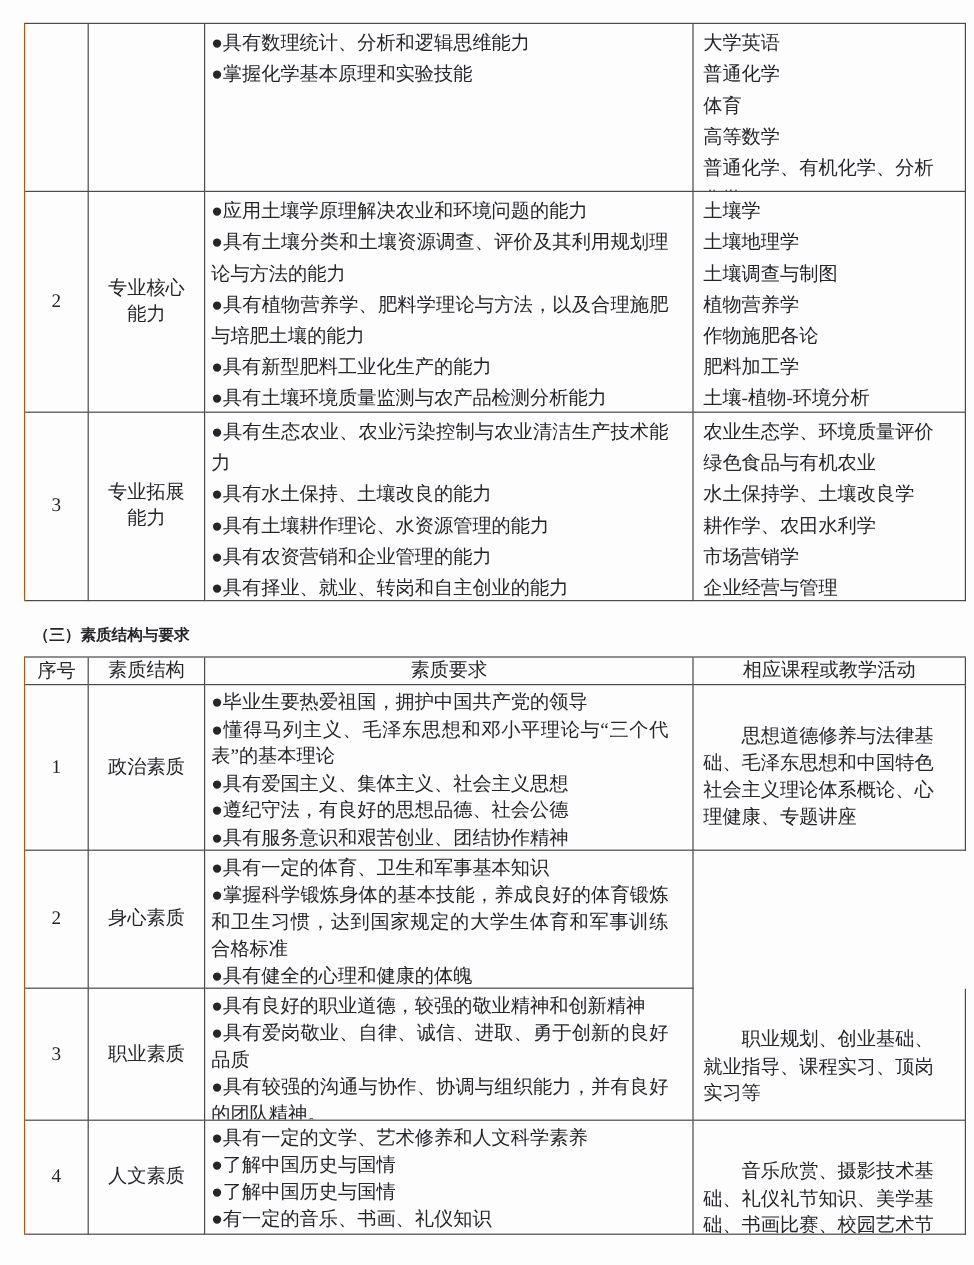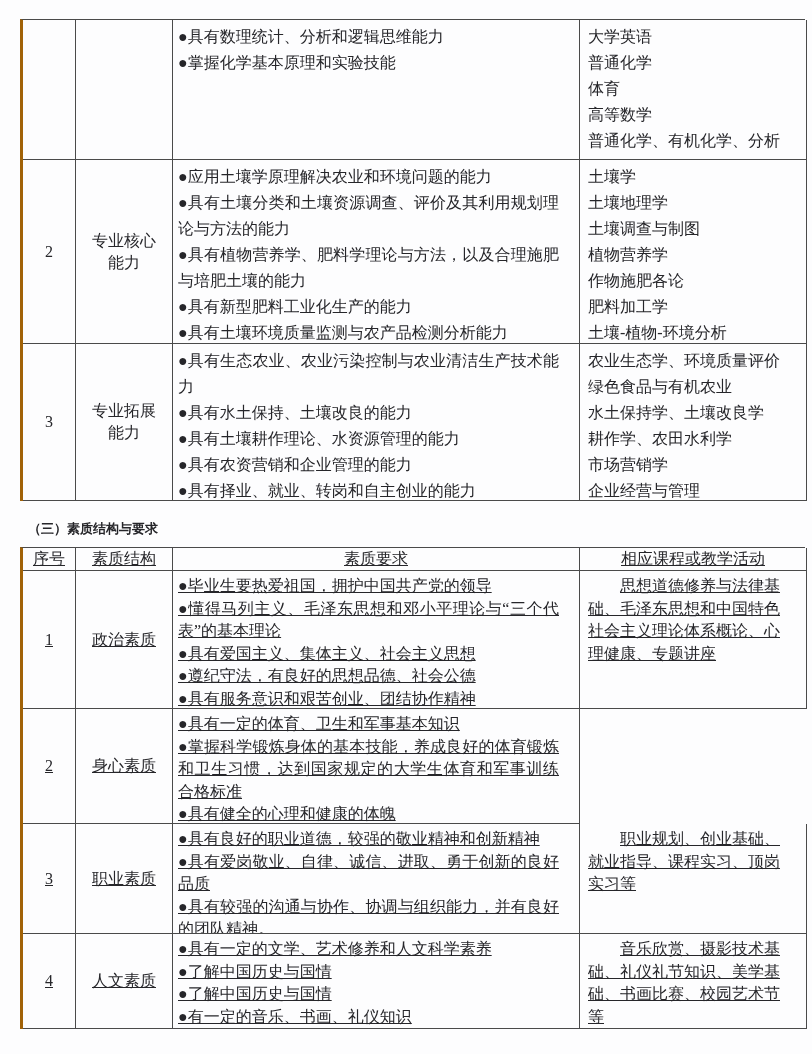--- a/index.html
+++ b/index.html
@@ -7,41 +7,41 @@
     position:relative;
     width:812px;height:1054px;
     background:#fdfdfe;
     font-family:"Liberation Serif","DejaVu Serif",serif;
     color:#26262a;
     overflow:hidden;
   }
   .tbl{
     position:absolute;left:20px;width:785px;
     border-top:1px solid #4a4a4a;
-    border-left:3px solid #a16207;
+    border-left:1px solid #a16207;
     box-sizing:border-box;
   }
   .trow{display:flex;width:784px;}
   .c{
     border-right:1px solid #4a4a4a;
     border-bottom:1px solid #4a4a4a;
     box-sizing:border-box;
     overflow:hidden;
     font-size:16px;
   }
   .c1{width:53px;display:flex;align-items:center;justify-content:center;}
   .c2{width:97px;display:flex;align-items:center;justify-content:center;
       text-align:center;padding:0 12px;line-height:22px;}
   .c3{width:407px;padding:4px 20px 0 5px;}
   .c4{width:227px;padding:4px 26px 0 8px;}
   .tbl1 .c3,.tbl1 .c4{line-height:26px;}
   .tbl2 .c3,.tbl2 .c4{line-height:22.5px;}
   .req{text-align:justify;}
   .course-line{text-align:justify;}
-  .course-para{text-align:justify;text-indent:2em;}
+  .course-para{text-align:justify;text-indent:2em;margin-top:28px;}
   .hrow .c{display:flex;align-items:center;justify-content:center;padding:0;}
   .hrow .c3,.hrow .c4{padding:0;text-align:center;}
   .heading{
     position:absolute;left:28px;top:513px;width:500px;
     font-weight:bold;font-size:13px;line-height:25px;
     padding-top:3px;
   }
 </style>
 </head>
 <body>
@@ -103,21 +103,21 @@
         <div class="course-line">水土保持学、土壤改良学</div>
         <div class="course-line">耕作学、农田水利学</div>
         <div class="course-line">市场营销学</div>
         <div class="course-line">企业经营与管理</div>
       </div>
     </div>
   </div>
 
   <div class="heading">（三）素质结构与要求</div>
 
-  <div class="tbl tbl2" style="top:547px;text-decoration:underline;">
+  <div class="tbl tbl2" style="top:547px;">
 
     <div class="trow hrow" style="height:23px;">
       <div class="c c1">序号</div>
       <div class="c c2">素质结构</div>
       <div class="c c3">素质要求</div>
       <div class="c c4">相应课程或教学活动</div>
     </div>
 
     <div class="trow" style="height:138px;">
       <div class="c c1">1</div>

